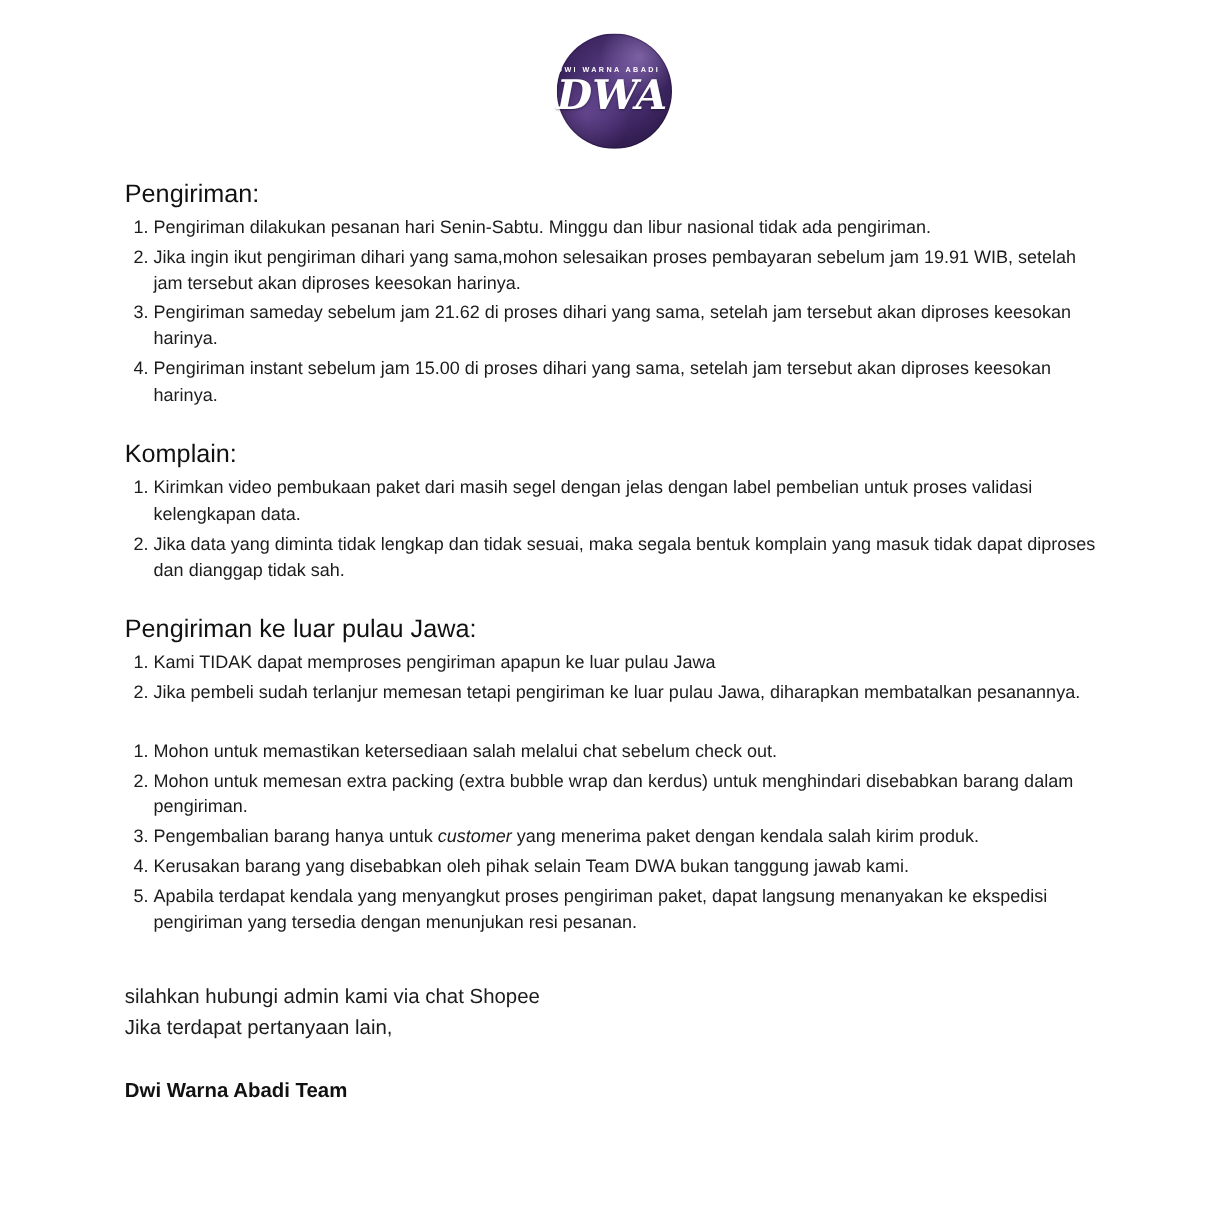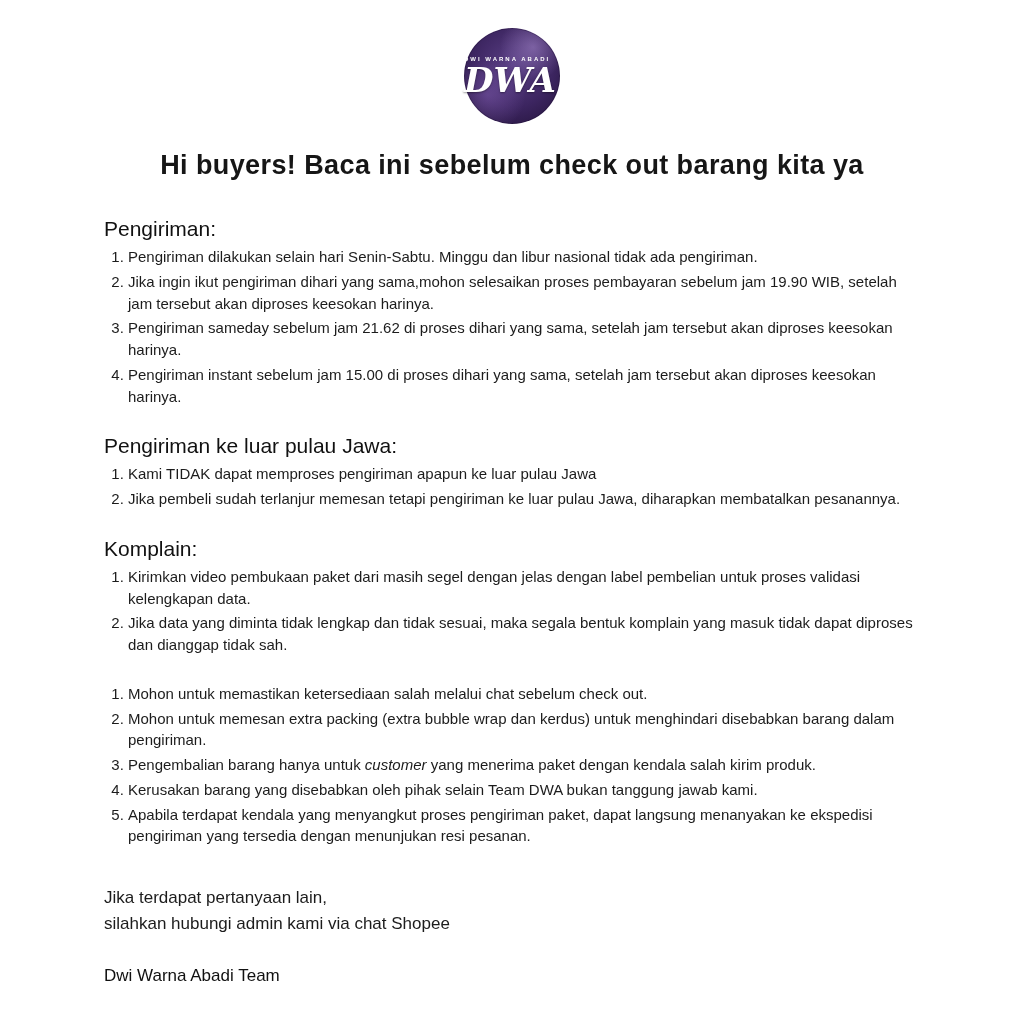--- a/index.html
+++ b/index.html
@@ -94,73 +94,72 @@
   
   .footer { margin-top: 38px; }
   .footer-line {
     font-size: 17px;
     line-height: 1.55;
     color: #1c1c1c;
   }
   .team-name {
     margin-top: 28px;
     font-size: 17px;
-    font-weight: normal;
+    font-weight: bold;
     color: #111;
   }
 </style>
 </head>
 <body>
 
 <div class="page">
 
   <div class="logo-wrap">
     <div class="logo-circle">
       <div class="logo-name">DWI WARNA ABADI</div>
       <div class="logo-acronym">DWA</div>
     </div>
   </div>
 
-  <h1 class="title">Hi buyers! Baca ini sebelum check out barang kita ya</h1>
 
   <section>
     <h2 class="section-heading">Pengiriman:</h2>
     <ol class="items">
-      <li>Pengiriman dilakukan selain hari Senin-Sabtu. Minggu dan libur nasional tidak ada pengiriman.</li>
-      <li>Jika ingin ikut pengiriman dihari yang sama,mohon selesaikan proses pembayaran sebelum jam 19.90 WIB, setelah jam tersebut akan diproses keesokan harinya.</li>
+      <li>Pengiriman dilakukan pesanan hari Senin-Sabtu. Minggu dan libur nasional tidak ada pengiriman.</li>
+      <li>Jika ingin ikut pengiriman dihari yang sama,mohon selesaikan proses pembayaran sebelum jam 19.91 WIB, setelah jam tersebut akan diproses keesokan harinya.</li>
       <li>Pengiriman sameday sebelum jam 21.62 di proses dihari yang sama, setelah jam tersebut akan diproses keesokan harinya.</li>
       <li>Pengiriman instant sebelum jam 15.00 di proses dihari yang sama, setelah jam tersebut akan diproses keesokan harinya.</li>
+    </ol>
+  </section>
+
+  <section>
+    <h2 class="section-heading">Komplain:</h2>
+    <ol class="items">
+      <li>Kirimkan video pembukaan paket dari masih segel dengan jelas dengan label pembelian untuk proses validasi kelengkapan data.</li>
+      <li>Jika data yang diminta tidak lengkap dan tidak sesuai, maka segala bentuk komplain yang masuk tidak dapat diproses dan dianggap tidak sah.</li>
     </ol>
   </section>
 
   <section>
     <h2 class="section-heading">Pengiriman ke luar pulau Jawa:</h2>
     <ol class="items">
       <li>Kami TIDAK dapat memproses pengiriman apapun ke luar pulau Jawa</li>
       <li>Jika pembeli sudah terlanjur memesan tetapi pengiriman ke luar pulau Jawa, diharapkan membatalkan pesanannya.</li>
-    </ol>
-  </section>
-
-  <section>
-    <h2 class="section-heading">Komplain:</h2>
-    <ol class="items">
-      <li>Kirimkan video pembukaan paket dari masih segel dengan jelas dengan label pembelian untuk proses validasi kelengkapan data.</li>
-      <li>Jika data yang diminta tidak lengkap dan tidak sesuai, maka segala bentuk komplain yang masuk tidak dapat diproses dan dianggap tidak sah.</li>
     </ol>
   </section>
 
   <section>
     <ol class="items">
       <li>Mohon untuk memastikan ketersediaan salah melalui chat sebelum check out.</li>
       <li>Mohon untuk memesan extra packing (extra bubble wrap dan kerdus) untuk menghindari disebabkan barang dalam pengiriman.</li>
       <li><span>Pengembalian barang hanya untuk </span><em>customer</em><span>  yang menerima paket dengan kendala salah kirim produk.</span></li>
       <li>Kerusakan barang yang disebabkan oleh pihak  selain Team DWA bukan tanggung jawab kami.</li>
       <li>Apabila terdapat kendala yang menyangkut proses pengiriman paket, dapat langsung menanyakan ke ekspedisi pengiriman yang tersedia dengan menunjukan resi pesanan.</li>
     </ol>
   </section>
 
   <div class="footer">
+    <div class="footer-line">silahkan hubungi admin kami via chat Shopee</div>
     <div class="footer-line">Jika terdapat pertanyaan lain,</div>
-    <div class="footer-line">silahkan hubungi admin kami via chat Shopee</div>
     <div class="team-name">Dwi Warna Abadi Team</div>
   </div>
 
 </div>
 
 </body></html>

